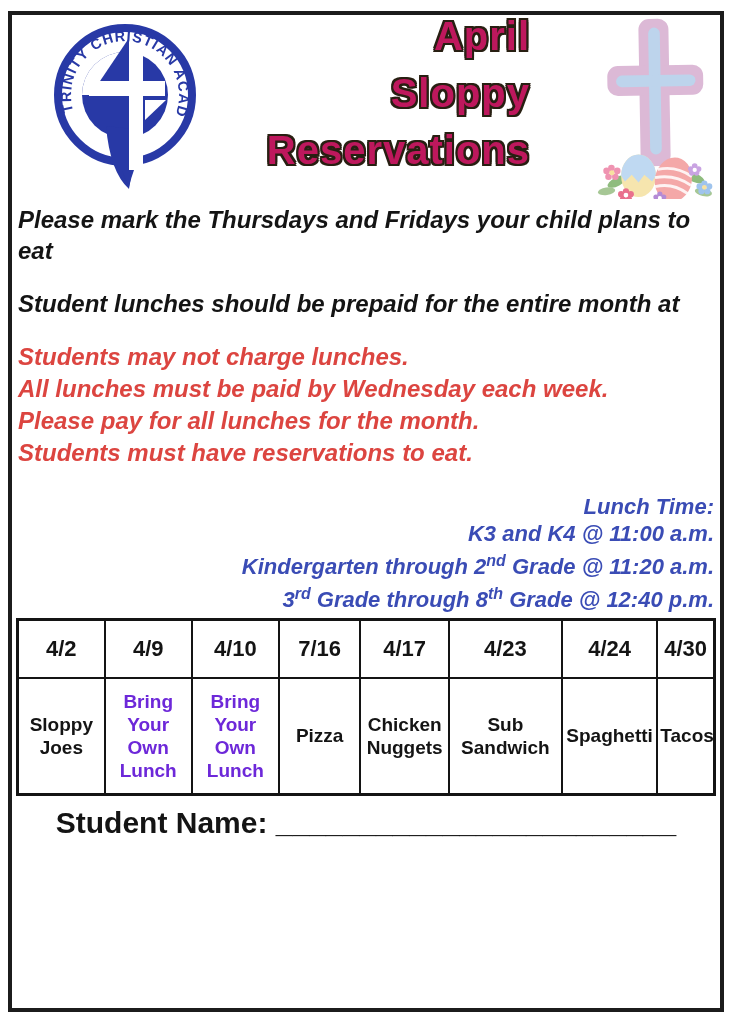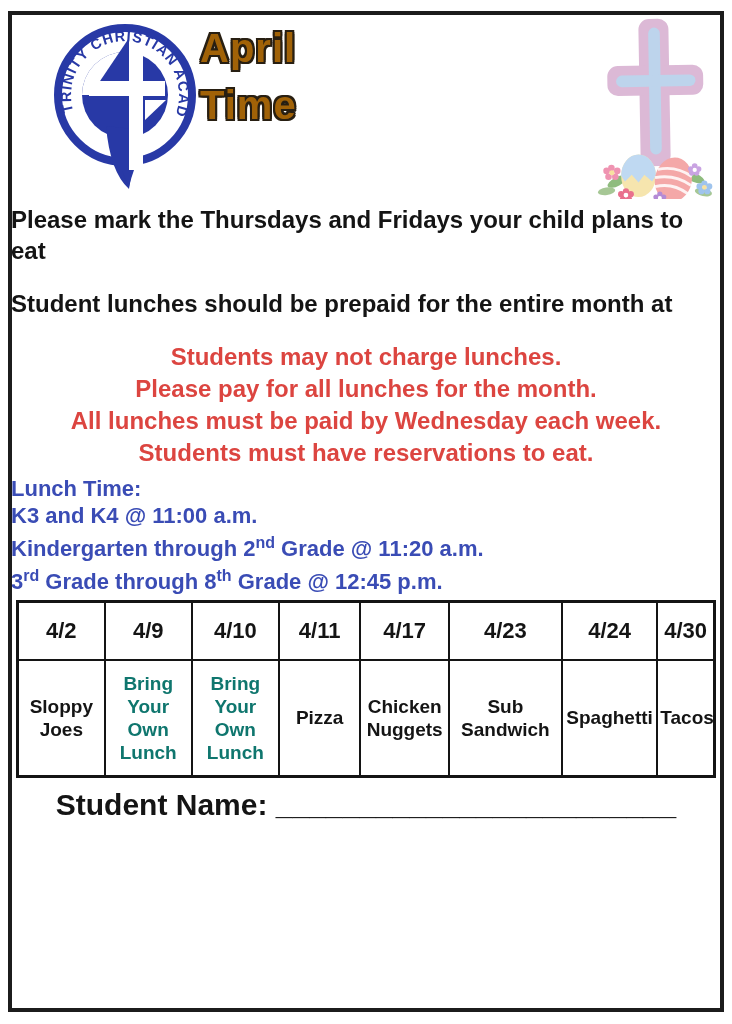--- a/index.html
+++ b/index.html
@@ -8,55 +8,55 @@
     font-family:"Liberation Sans",sans-serif;color:#141414;overflow:hidden;
   }
   .border-frame{
     position:absolute;left:8px;right:8px;top:11px;bottom:12px;
     border:4px solid #1c1c1c;pointer-events:none;
   }
   
   .header{position:relative;height:198px;}
   .logo{position:absolute;left:44px;top:22px;}
   .title{
-    position:absolute;left:200px;top:20px;width:330px;text-align:left;
+    position:absolute;left:200px;top:8px;width:330px;text-align:right;
     font-weight:bold;font-size:40px;line-height:57px;letter-spacing:1px;
-    color:#a16207;
+    color:#be185d;
     text-shadow:-2px -2px 0 #281F12,2px -2px 0 #281F12,-2px 2px 0 #281F12,
                  2px 2px 0 #281F12,-2px 0 0 #281F12,2px 0 0 #281F12,
                  0 -2px 0 #281F12,0 2px 0 #281F12;
   }
   .easter{position:absolute;right:16px;top:15px;}
   
-  .body-text{padding:0 11px;}
+  .body-text{padding:0 18px;font-style:italic;}
   .para{font-weight:bold;font-size:24px;line-height:31px;margin:6px 0 22px 0;}
   .para:first-child{margin-top:6px;}
   
   .notice{
-    margin-top:16px;text-align:center;font-weight:bold;
+    margin-top:16px;font-weight:bold;
     font-size:24px;line-height:32px;color:#DC4540;
   }
   
   .schedule{
-    margin-top:6px;text-align:left;font-weight:bold;
+    margin-top:24px;text-align:right;font-weight:bold;
     font-size:22px;line-height:27px;color:#3A4CB5;
   }
   .schedule sup{font-size:16px;}
   
   .menu-table{
     width:700px;margin:4px auto 0 auto;border-collapse:collapse;
     border:3px solid #141414;table-layout:fixed;
   }
   .menu-table td{
     border:2px solid #141414;text-align:center;vertical-align:middle;
     font-weight:bold;padding:0 2px;
   }
   .menu-table tr.date-row td{height:56px;font-size:22px;}
   .menu-table tr.menu-row td{height:114px;font-size:19px;line-height:23px;}
-  .red-menu{color:#0f766e;margin-top:16px;}
+  .red-menu{color:#6d28d9;margin-top:16px;}
   
   .form-area{text-align:center;font-weight:bold;}
   .student-line{margin-top:9px;font-size:30px;line-height:36px;}
 </style>
 </head>
 <body>
 
 <div class="page">
   <div class="border-frame"></div>
 
@@ -83,21 +83,22 @@
         <rect x="45" y="59" width="76" height="15" fill="#ffffff"></rect>
 
         <polygon points="101,78 122,78 101,98" fill="#ffffff"></polygon>
 
         <path d="M78,148 Q82,160 85,165 Q87,156 90,148 Z" fill="#2839A6"></path>
       </svg>
     </div>
 
     <div class="title">
       <div>April</div>
-      <div>Time</div>
+      <div>Sloppy</div>
+      <div>Reservations</div>
     </div>
 
     <div class="easter">
       <svg width="122" height="184" viewBox="0 0 126 190">
         <g transform="rotate(-1 63 80)">
           <rect x="47" y="4" width="31" height="152" rx="11" fill="#DCB9D6"></rect>
           <rect x="14" y="52" width="99" height="31" rx="11" fill="#DCB9D6"></rect>
           <rect x="57" y="13" width="12" height="131" rx="6" fill="#BDD4EC"></rect>
           <rect x="23" y="62" width="82" height="12" rx="6" fill="#BDD4EC"></rect>
         </g>
@@ -169,50 +170,50 @@
       <span>Please mark the Thursdays and Fridays your child plans to eat</span><br>
     </p>
 
     <p class="para">
       <span>Student lunches should be prepaid for the entire month at</span><br>
     </p>
 
 
     <div class="notice">
       <div>Students may not charge lunches.</div>
+      <div>All lunches must be paid by Wednesday each week.</div>
       <div>Please pay for all lunches for the month.</div>
-      <div>All lunches must be paid by Wednesday each week.</div>
       <div>Students must have reservations to eat.</div>
     </div>
 
     <div class="schedule">
       <div>Lunch Time:</div>
       <div>K3 and K4 @ 11:00 a.m.</div>
       <div><span>Kindergarten through 2</span><sup>nd</sup><span> Grade @ 11:20 a.m.</span></div>
-      <div><span>3</span><sup>rd</sup><span> Grade through 8</span><sup>th</sup><span> Grade @ 12:45 p.m.</span></div>
+      <div><span>3</span><sup>rd</sup><span> Grade through 8</span><sup>th</sup><span> Grade @ 12:40 p.m.</span></div>
     </div>
   </div>
 
   <table class="menu-table">
     <colgroup>
       <col style="width:12.5%">
         <col style="width:12.5%">
         <col style="width:12.5%">
       <col style="width:11.7%">
         <col style="width:12.7%">
         <col style="width:16.2%">
       <col style="width:13.7%">
         <col style="width:8.2%">
     </colgroup>
     <tbody>
         <tr class="date-row">
       <td>4/2</td>
       <td>4/9</td>
       <td>4/10</td>
-      <td>4/11</td>
+      <td>7/16</td>
       <td>4/17</td>
       <td>4/23</td>
       <td>4/24</td>
       <td>4/30</td>
     </tr>
     <tr class="menu-row">
       <td>Sloppy Joes</td>
       <td class="red-menu">Bring Your Own Lunch</td>
       <td class="red-menu">Bring Your Own Lunch</td>
       <td>Pizza</td>

